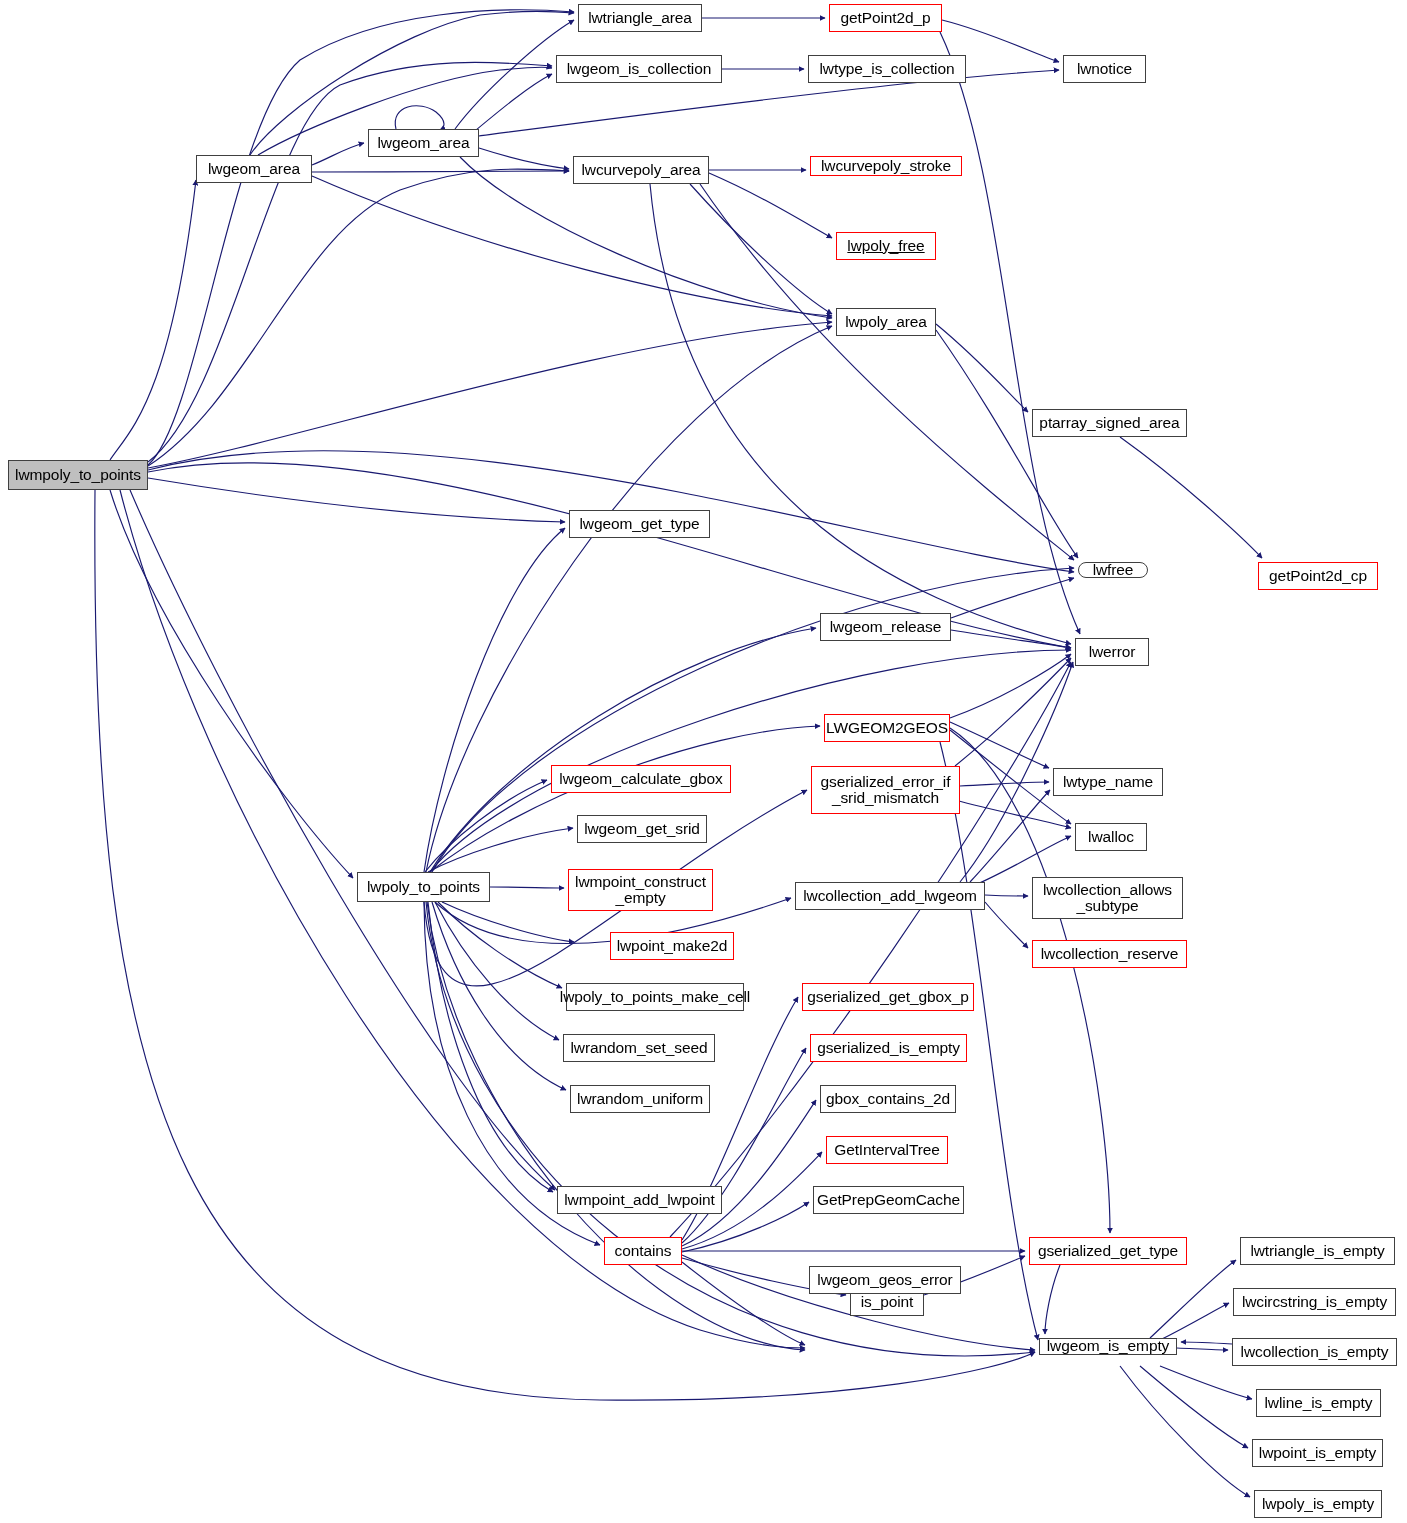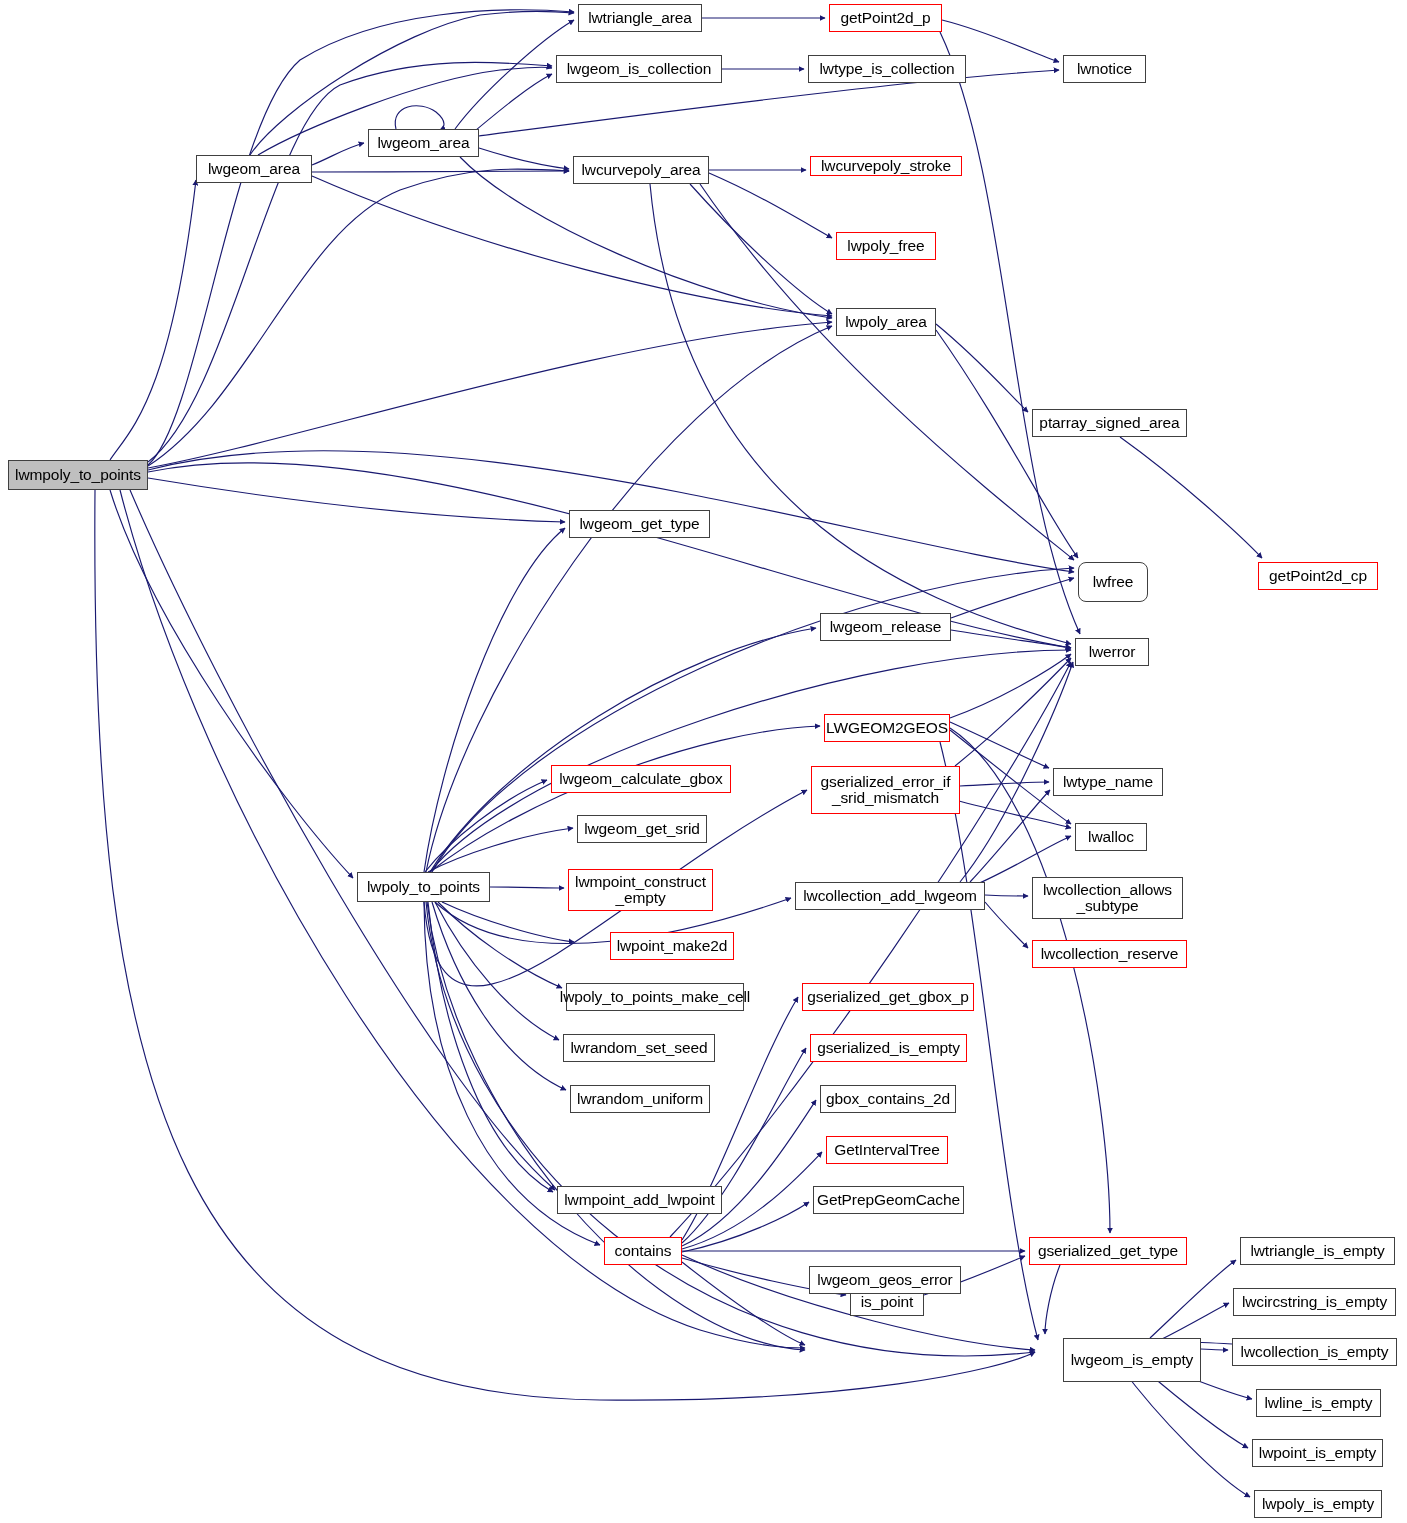--- a/index.html
+++ b/index.html
@@ -160,26 +160,26 @@
       <div class="node root" style="left: 8px; top: 460px; width: 140px; height: 30px;">lwmpoly_to_points</div>
       <div class="node" style="left: 196px; top: 155px; width: 116px; height: 28px;">lwgeom_area</div>
       <div class="node" style="left: 368px; top: 129px; width: 111px; height: 28px;">lwgeom_area</div>
       <div class="node" style="left: 578px; top: 4px; width: 124px; height: 28px;">lwtriangle_area</div>
       <div class="node" style="left: 556px; top: 55px; width: 166px; height: 28px;">lwgeom_is_collection</div>
       <div class="node" style="left: 808px; top: 55px; width: 158px; height: 28px;">lwtype_is_collection</div>
       <div class="node red" style="left: 829px; top: 4px; width: 113px; height: 28px;">getPoint2d_p</div>
       <div class="node" style="left: 1063px; top: 55px; width: 83px; height: 28px;">lwnotice</div>
       <div class="node" style="left: 573px; top: 156px; width: 136px; height: 28px;">lwcurvepoly_area</div>
       <div class="node red" style="left: 810px; top: 156px; width: 152px; height: 20px;">lwcurvepoly_stroke</div>
-      <div class="node red" style="left: 836px; top: 232px; width: 100px; height: 28px;">lwpoly_free</div>
+      <div class="node red" style="left: 836px; top: 232px; width: 100px; height: 28px; text-decoration: underline;">lwpoly_free</div>
       <div class="node" style="left: 836px; top: 308px; width: 100px; height: 28px;">lwpoly_area</div>
       <div class="node" style="left: 1032px; top: 409px; width: 155px; height: 28px;">ptarray_signed_area</div>
       <div class="node red" style="left: 1258px; top: 562px; width: 120px; height: 28px;">getPoint2d_cp</div>
       <div class="node" style="left: 569px; top: 510px; width: 141px; height: 28px;">lwgeom_get_type</div>
-      <div class="node" style="left: 1078px; top: 562px; width: 70px; height: 40px; border-radius: 8px;">lwfree</div>
+      <div class="node" style="left: 1078px; top: 562px; width: 70px; height: 16px; border-radius: 8px;">lwfree</div>
       <div class="node" style="left: 820px; top: 613px; width: 131px; height: 28px;">lwgeom_release</div>
       <div class="node" style="left: 1075px; top: 638px; width: 74px; height: 28px;">lwerror</div>
       <div class="node red" style="left: 824px; top: 714px; width: 126px; height: 28px;">LWGEOM2GEOS</div>
       <div class="node red" style="left: 551px; top: 765px; width: 180px; height: 28px;">lwgeom_calculate_gbox</div>
       <div class="node red" style="left: 811px; top: 766px; width: 149px; height: 48px;">gserialized_error_if
 _srid_mismatch</div>
       <div class="node" style="left: 1053px; top: 768px; width: 110px; height: 28px;">lwtype_name</div>
       <div class="node" style="left: 577px; top: 815px; width: 130px; height: 28px;">lwgeom_get_srid</div>
       <div class="node" style="left: 1075px; top: 823px; width: 72px; height: 28px;">lwalloc</div>
       <div class="node" style="left: 357px; top: 872px; width: 133px; height: 30px;">lwpoly_to_points</div>
@@ -199,18 +199,18 @@
       <div class="node red" style="left: 826px; top: 1136px; width: 122px; height: 28px;">GetIntervalTree</div>
       <div class="node" style="left: 813px; top: 1186px; width: 151px; height: 28px;">GetPrepGeomCache</div>
       <div class="node" style="left: 557px; top: 1186px; width: 165px; height: 28px;">lwmpoint_add_lwpoint</div>
       <div class="node red" style="left: 604px; top: 1237px; width: 78px; height: 28px;">contains</div>
       <div class="node red" style="left: 1029px; top: 1237px; width: 158px; height: 28px;">gserialized_get_type</div>
       <div class="node" style="left: 1240px; top: 1237px; width: 155px; height: 28px;">lwtriangle_is_empty</div>
       <div class="node" style="left: 850px; top: 1288px; width: 74px; height: 28px;">is_point</div>
       <div class="node" style="left: 1233px; top: 1288px; width: 163px; height: 28px;">lwcircstring_is_empty</div>
       <div class="node" style="left: 1232px; top: 1338px; width: 165px; height: 28px;">lwcollection_is_empty</div>
       <div class="node" style="left: 809px; top: 1266px; width: 152px; height: 28px;">lwgeom_geos_error</div>
-      <div class="node" style="left: 1039px; top: 1338px; width: 138px; height: 44px; margin-left: 24px;">lwgeom_is_empty</div>
+      <div class="node" style="left: 1039px; top: 1338px; width: 138px; height: 17px;">lwgeom_is_empty</div>
       <div class="node" style="left: 1256px; top: 1389px; width: 125px; height: 28px;">lwline_is_empty</div>
       <div class="node" style="left: 1252px; top: 1439px; width: 131px; height: 28px;">lwpoint_is_empty</div>
       <div class="node" style="left: 1254px; top: 1490px; width: 128px; height: 28px;">lwpoly_is_empty</div>
     </div>
 </div>
 
 </body></html>

